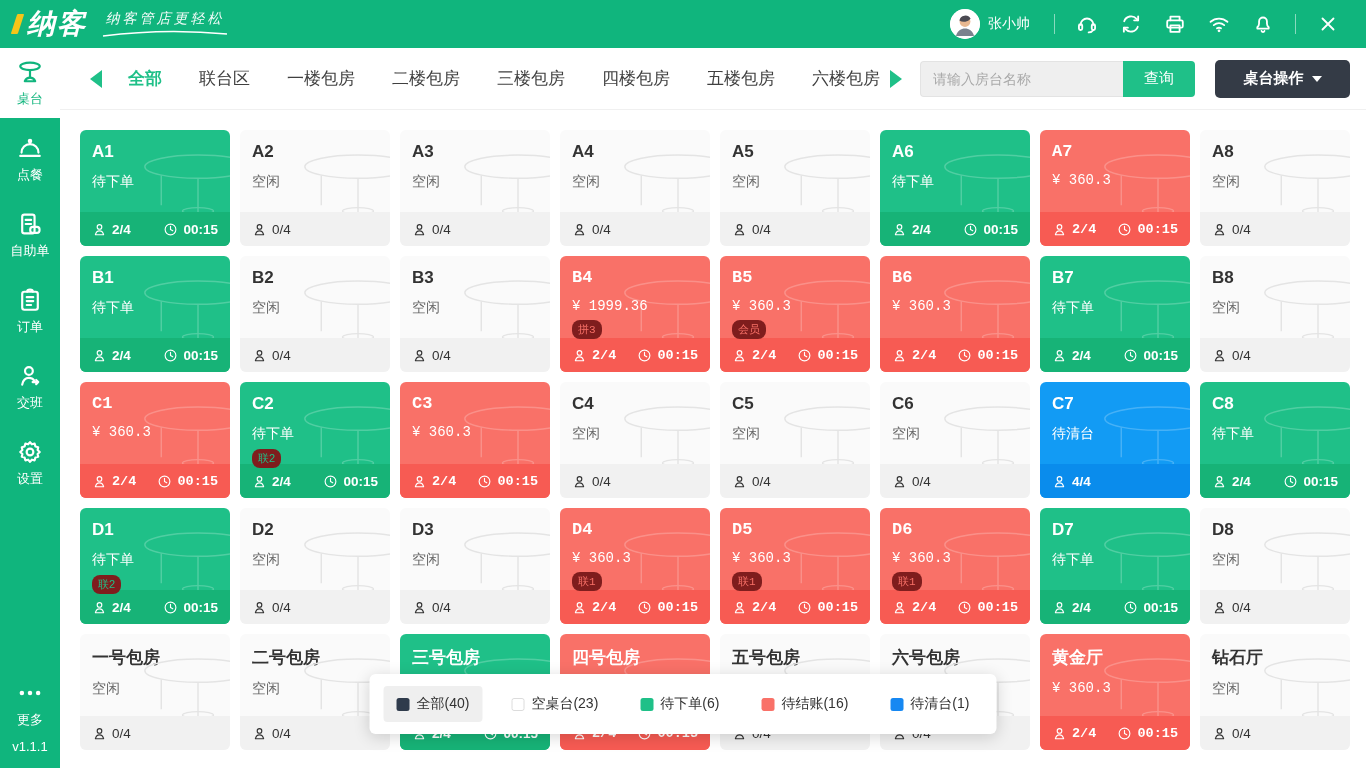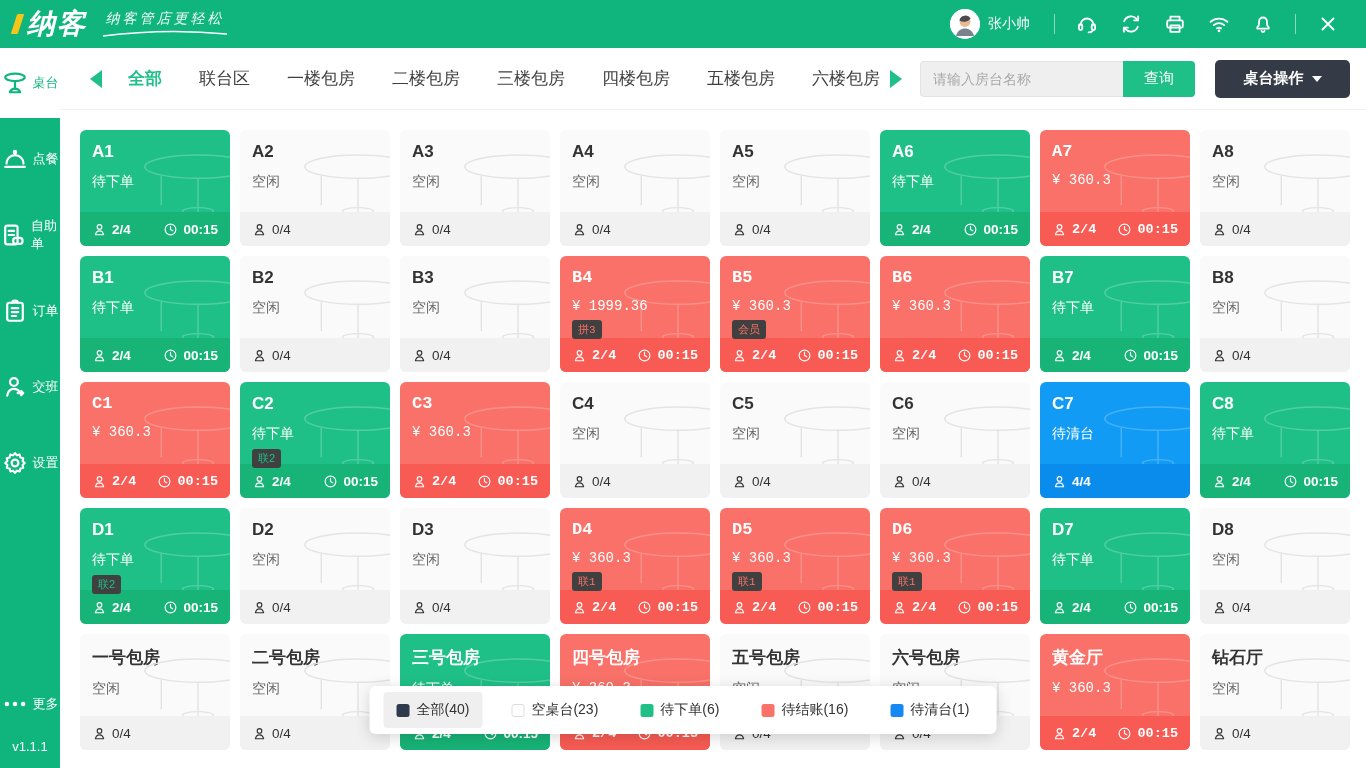--- a/index.html
+++ b/index.html
@@ -30,21 +30,21 @@
   .header-right{ margin-left:auto; display:flex; align-items:center; margin-right:16px; }
   .avatar{ width:30px; height:30px; border-radius:50%; overflow:hidden; background:#fff; }
   .user-name{ font-size:14px; margin:0 14px 0 8px; }
   .hdr-divider{ width:1px; height:20px; background:rgba(255,255,255,.5); margin:0 10px; }
   .hicon{ width:22px; height:22px; margin:0 11px; cursor:pointer; color:#fff; }
   .hicon svg{ width:22px; height:22px; }
 
   
   .sidebar{ position:absolute; top:48px; left:0; width:60px; height:720px;
     background:var(--brand); display:flex; flex-direction:column; align-items:stretch; z-index:20; }
-  .side-item{ height:70px; display:flex; align-items:center;
+  .side-item{ height:70px; display:flex; flex-direction:column; align-items:center;
     justify-content:center; gap:5px; color:#fff; cursor:pointer; margin-bottom:6px; }
   .side-item.active{ background:#fff; color:var(--brand); }
   .side-ic svg{ width:26px; height:26px; }
   .side-label{ font-size:13px; }
   .side-spacer{ flex:1; }
   .side-more{ height:58px; margin-bottom:0; }
   .side-version{ color:#fff; font-size:13px; text-align:center; padding:6px 0 14px; }
 
   
   .tabbar{ position:absolute; top:48px; left:60px; width:1306px; height:62px; background:#fff;
@@ -72,42 +72,42 @@
   .content{ position:absolute; top:111px; left:60px; width:1306px; height:657px; background:#fff; overflow:hidden; }
   .grid{ padding:19px 16px 0 20px; display:grid; grid-template-columns:repeat(8,150px); grid-auto-rows:116px; gap:10px; }
   .card{ position:relative; border-radius:6px; overflow:hidden; cursor:pointer; padding:12px 12px 0; }
   .card.idle{ background:var(--idle-bg); color:#333; }
   .card.ordered{ background:var(--card-green); color:#fff; }
   .card.billing{ background:var(--card-red); color:#fff;font-family:Liberation Mono, monospace; }
   .card.cleaning{ background:var(--card-blue); color:#fff; }
   .c-title{ font-size:17px; font-weight:700; }
   .c-status{ font-size:14px; margin-top:11px; }
   .card.idle .c-status{ color:#666; }
-  .c-badge{ display:inline-block; margin-top:6px; background:#404040; font-size:11px;
-    padding:2px 6px; border-radius:3px; position:relative; z-index:2; }
+  .c-badge{ display:inline-block; margin-top:6px; background:#7f1d1d; font-size:11px;
+    padding:2px 6px; border-radius:8px; position:relative; z-index:2; }
   .card.ordered .c-badge{ color:var(--card-green); }
   .card.billing .c-badge{ color:var(--card-red); }
   .c-watermark{ position:absolute; right:-26px; bottom:30px; width:116px; height:62px; }
   .c-watermark svg{ width:116px; height:62px; fill:none; stroke-width:1.5; }
   .card.idle .c-watermark svg{ stroke:#E4E4E4; }
   .card.ordered .c-watermark svg, .card.billing .c-watermark svg, .card.cleaning .c-watermark svg{
     stroke:#fff; opacity:.22; }
   .c-footer{ position:absolute; left:0; right:0; bottom:0; height:34px; display:flex;
     align-items:center; justify-content:space-between; padding:0 12px; font-size:13.5px; font-weight:600; }
   .card.idle .c-footer{ background:var(--idle-footer); color:#333; font-weight:400; }
   .card.ordered .c-footer{ background:var(--card-green-dk); }
   .card.billing .c-footer{ background:var(--card-red-dk); }
   .card.cleaning .c-footer{ background:var(--card-blue-dk); }
   .c-occ,.c-time{ display:flex; align-items:center; gap:5px; }
   .ic svg{ width:15px; height:15px; stroke-width:1.8; }
 
   
   .legend{ position:absolute; left:50%; transform:translateX(-50%); bottom:34px; background:#fff;
     border-radius:6px; box-shadow:0 3px 16px rgba(0,0,0,.16); display:flex; align-items:center;
-    padding:6px 14px; gap:16px; z-index:40; }
+    padding:12px 14px; gap:16px; z-index:40; }
   .legend-item{ display:flex; align-items:center; gap:7px; font-size:14px; color:#333;
     padding:9px 13px; border-radius:4px; cursor:pointer; white-space:nowrap; }
   .legend-item.selected{ background:#EFEFEF; }
   .legend-swatch{ width:13px; height:13px; border-radius:2.5px; }
   .legend-swatch.bordered{ border:1px solid #DCDCDC; }
 </style>
 </head>
 <body>
 
 <header class="header">

